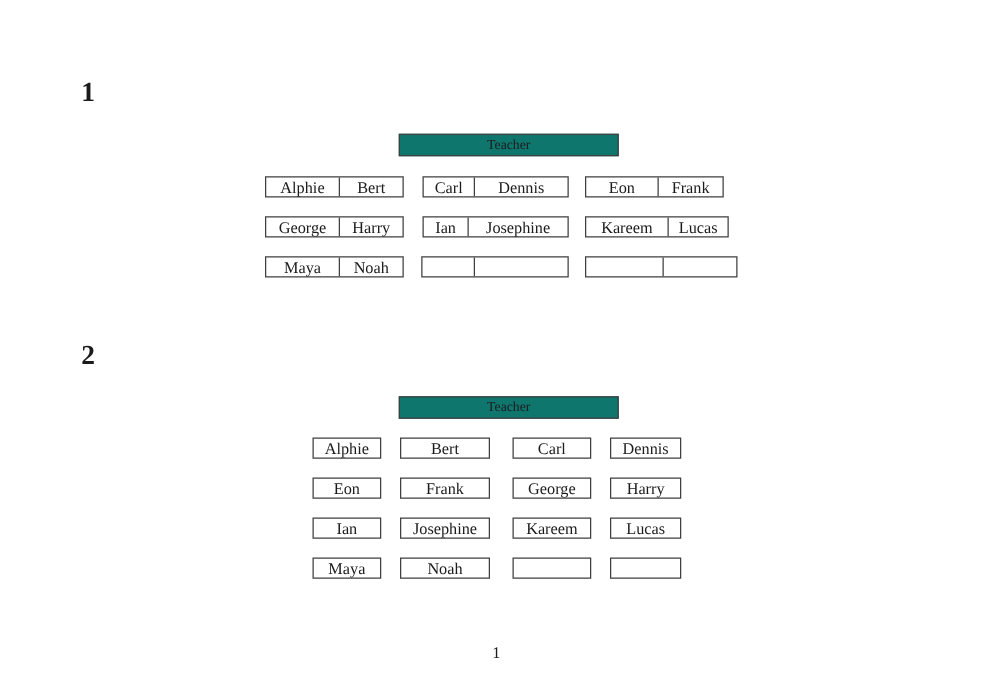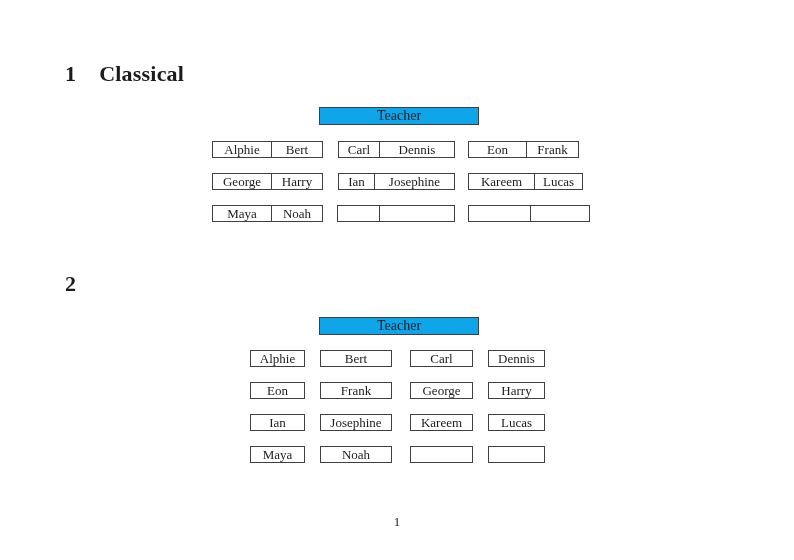--- a/index.html
+++ b/index.html
@@ -5,23 +5,23 @@
   html, body { margin:0; padding:0; background:#ffffff; }
   .page {
     position:relative; width:794px; height:560px; background:#ffffff;
     font-family:"Liberation Serif","DejaVu Serif",serif; color:#1b1b1b; overflow:hidden;
   }
   .section-heading {
     position:absolute; display:flex; gap:23px;
     font-weight:bold; font-size:22px; line-height:1; letter-spacing:0.2px;
   }
   .teacher-box {
-    position:absolute; width:160px; height:18px; box-sizing:border-box;
-    border:1px solid #3f3f3f; background:#0ea5e9;
-    display:flex; align-items:center; justify-content:center; font-size:14px;
+    position:absolute; width:176px; height:18px; box-sizing:border-box;
+    border:1px solid #3f3f3f; background:#0f766e;
+    display:flex; align-items:center; justify-content:center; font-size:11px;
   }
   .desk {
     position:absolute; height:17px; box-sizing:border-box;
     border:1px solid #3f3f3f; background:#fff; display:flex;
   }
   .desk .cell {
     box-sizing:border-box; height:100%;
     display:flex; align-items:center; justify-content:center; font-size:13px;
     white-space:nowrap;
   }
@@ -37,21 +37,20 @@
     text-align:center; font-size:13px;
   }
 </style>
 </head>
 <body>
 
 <div class="page">
 
   <div class="section-heading" style="left:65px; top:63px;">
     <span>1</span>
-    <span>Classical</span>
   </div>
 
   <div class="teacher-box" style="left:319px; top:107px;">Teacher</div>
 
   <div class="desk" style="left:212px; top:141px;">
     <div class="cell" style="width:58px">Alphie</div>
     <div class="cell" style="width:51px">Bert</div>
   </div>
   <div class="desk" style="left:338px; top:141px;">
     <div class="cell" style="width:40px">Carl</div>

